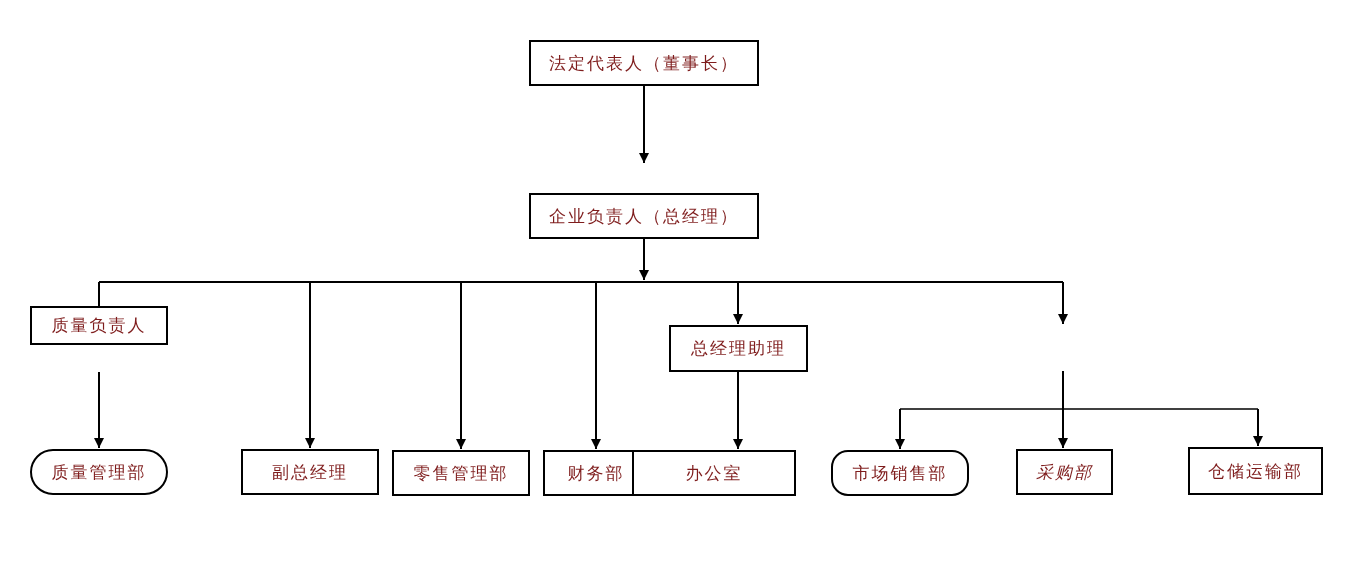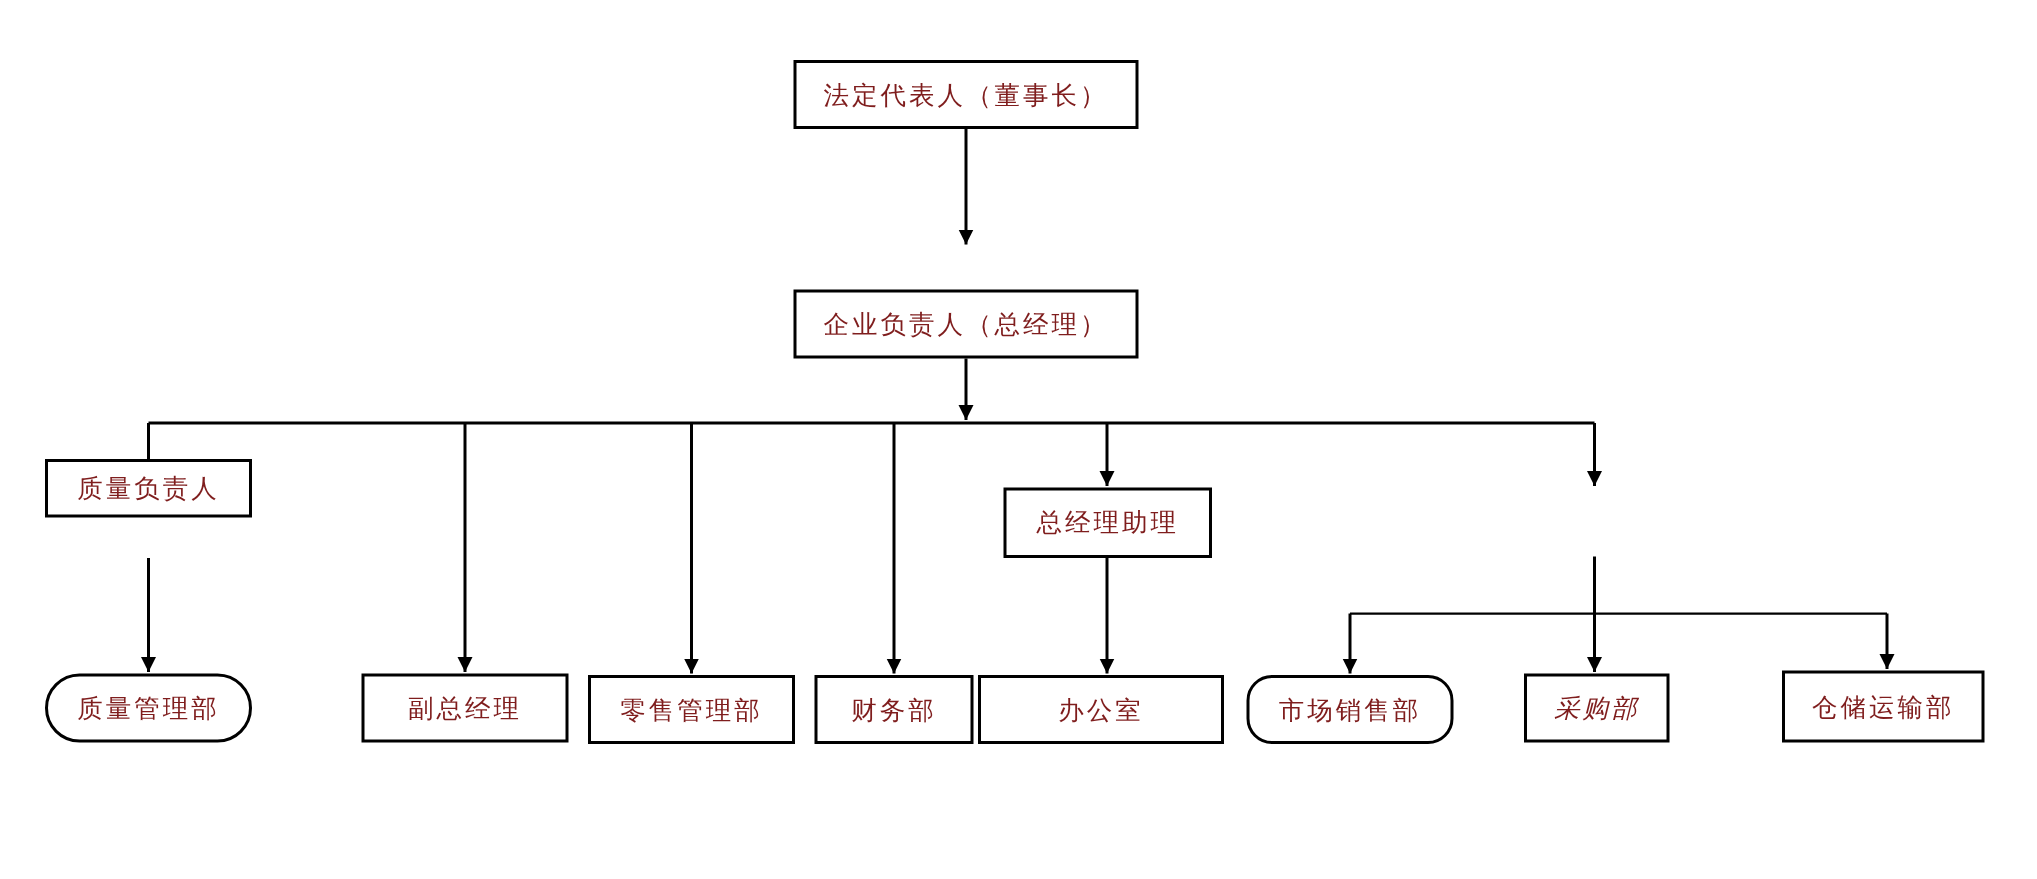--- a/index.html
+++ b/index.html
@@ -35,21 +35,21 @@
   .n-gm              { left: 529px; top: 164px; width: 230px; height: 46px; margin-top: 29px; }
   
   .n-quality-head    { left: 30px;   top: 306px; width: 138px; height: 39px; font-family: Liberation Serif, serif; }
   .n-gm-assistant    { left: 669px;  top: 325px; width: 139px; height: 47px; }
   .n-deputy-gm       { left: 994px;  top: 325px; width: 138px; height: 46px; }
   
   .n-quality-dept    { left: 30px;   top: 449px; width: 138px; height: 46px; border-radius: 23px; }
   .n-retail-dept     { left: 241px;  top: 449px; width: 138px; height: 46px; }
   .n-governance-dept { left: 392px;  top: 450px; width: 138px; height: 46px; }
   .n-finance-dept    { left: 543px;  top: 450px; width: 106px; height: 46px; }
-  .n-office          { left: 652px;  top: 450px; width: 164px; height: 46px; }
+  .n-office          { left: 632px;  top: 450px; width: 164px; height: 46px; }
   .n-sales-dept      { left: 831px;  top: 450px; width: 138px; height: 46px; border-radius: 17px; }
   .n-purchasing-dept { left: 1016px; top: 449px; width: 97px;  height: 46px; font-style: italic; }
   .n-warehouse-dept  { left: 1188px; top: 447px; width: 135px; height: 48px; }
 </style>
 </head>
 <body>
 
 <div class="canvas">
 
   <svg class="connectors" viewBox="0 0 1358 586" xmlns="http://www.w3.org/2000/svg">

